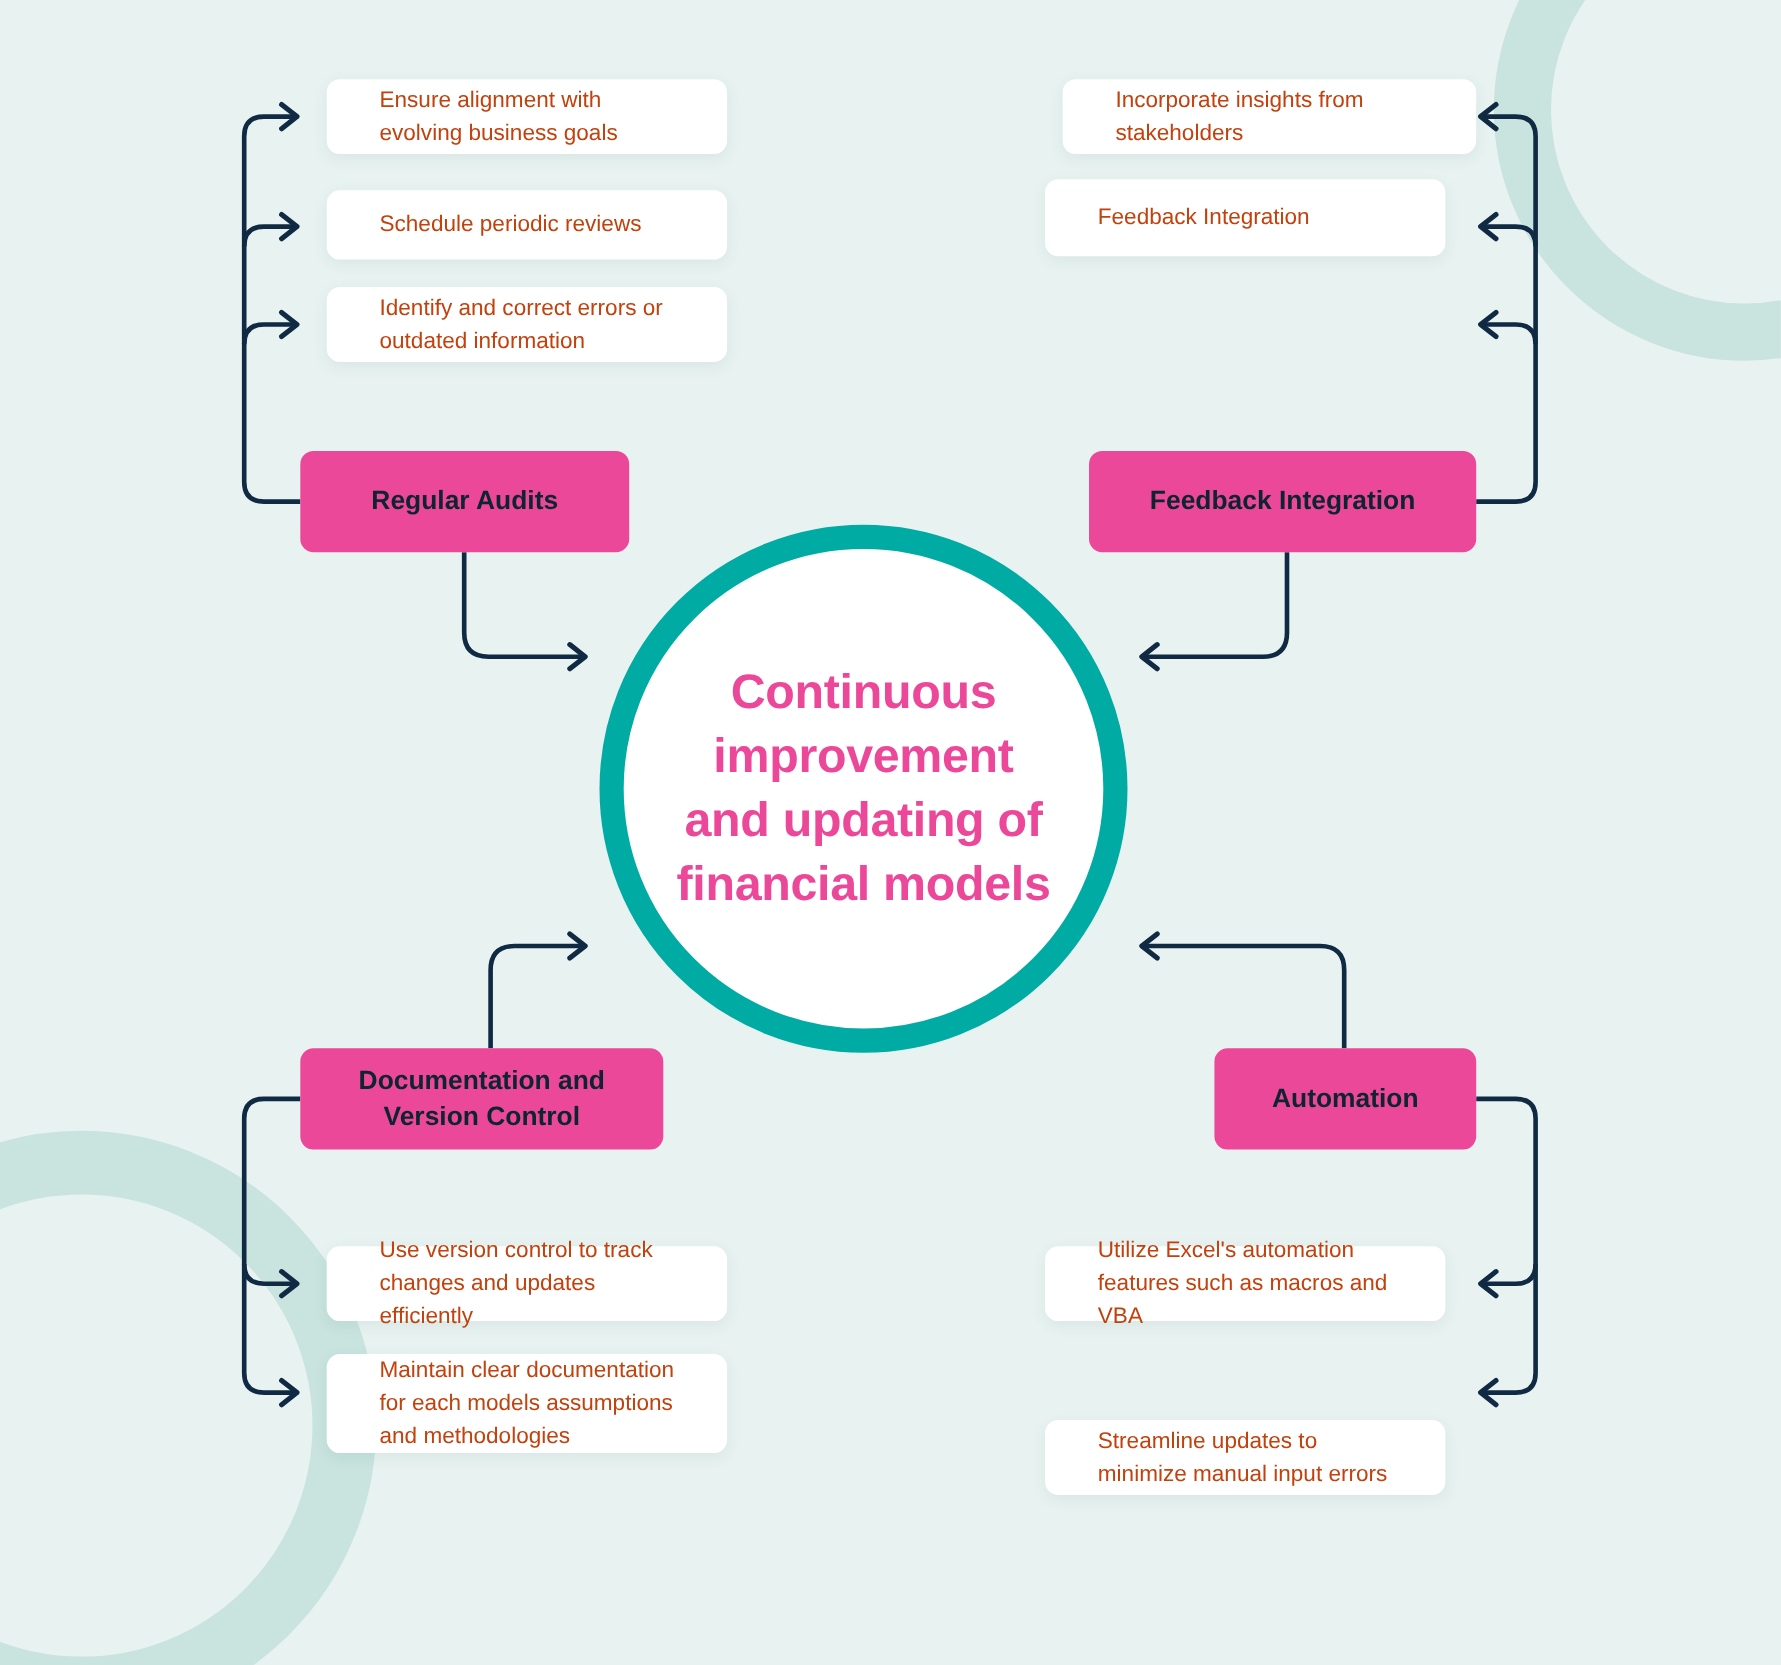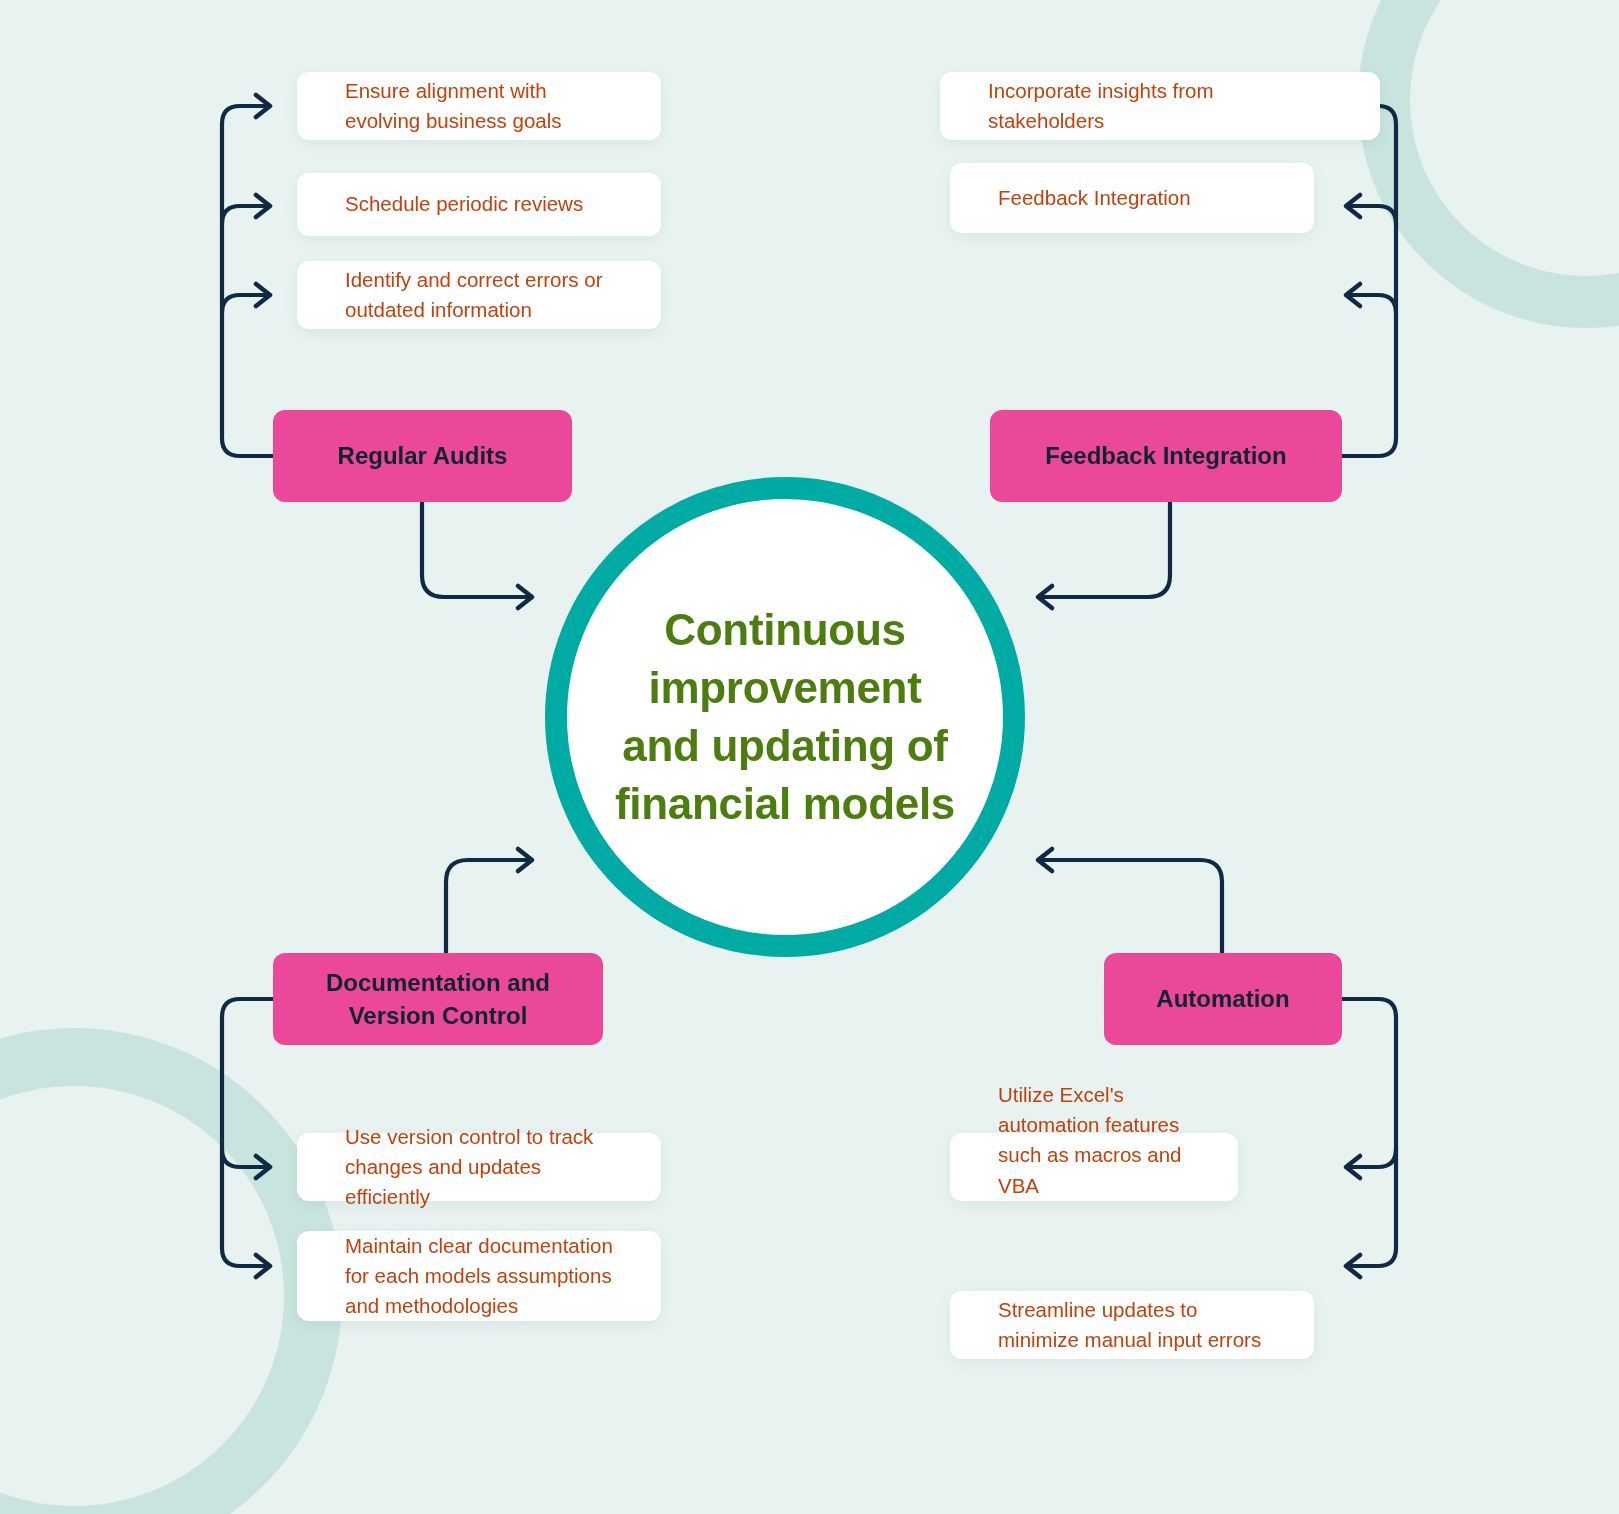--- a/index.html
+++ b/index.html
@@ -76,21 +76,21 @@
     display: flex;
     align-items: center;
     justify-content: center;
     text-align: center;
     z-index: 3;
   }
   #hub-text {
     font-size: 44px;
     line-height: 1.32;
     font-weight: 700;
-    color: #4d7c0f;
+    color: #ec4899;
     letter-spacing: -0.3px;
     padding: 0 46px;
   }
   
   .cat-box {
     position: absolute;
     background: #ec4899;
     border-radius: 12px;
     display: flex;
     align-items: center;
@@ -124,28 +124,28 @@
     font-size: 20.5px;
     line-height: 1.48;
     color: #c2410c;
     font-weight: 400;
   }
   
   #card-l1 { left: 297px; top: 72px;   width: 364px; height: 68px; }
   #card-l2 { left: 297px; top: 173px;  width: 364px; height: 63px; }
   #card-l3 { left: 297px; top: 261px;  width: 364px; height: 68px; }
   
-  #card-r1 { left: 940px; top: 72px;   width: 440px; height: 68px; }
+  #card-r1 { left: 966px; top: 72px;   width: 376px; height: 68px; }
   #card-r2 { left: 950px; top: 163px;  width: 364px; height: 70px; }
   #card-r3 { left: 950px; top: 255px;  width: 364px; height: 74px; }
   
   #card-bl1 { left: 297px; top: 1133px; width: 364px; height: 68px; }
   #card-bl2 { left: 297px; top: 1231px; width: 364px; height: 90px; }
   
-  #card-br1 { left: 950px; top: 1133px; width: 288px; height: 68px; align-items: flex-end; }
+  #card-br1 { left: 950px; top: 1133px; width: 364px; height: 68px; }
   #card-br2 { left: 950px; top: 1291px; width: 364px; height: 68px; }
   
   #brand-logo {
     position: absolute;
     left: 0;
     top: 1372px;
     width: 1619px;
     text-align: center;
     font-size: 44px;
     font-weight: 400;

